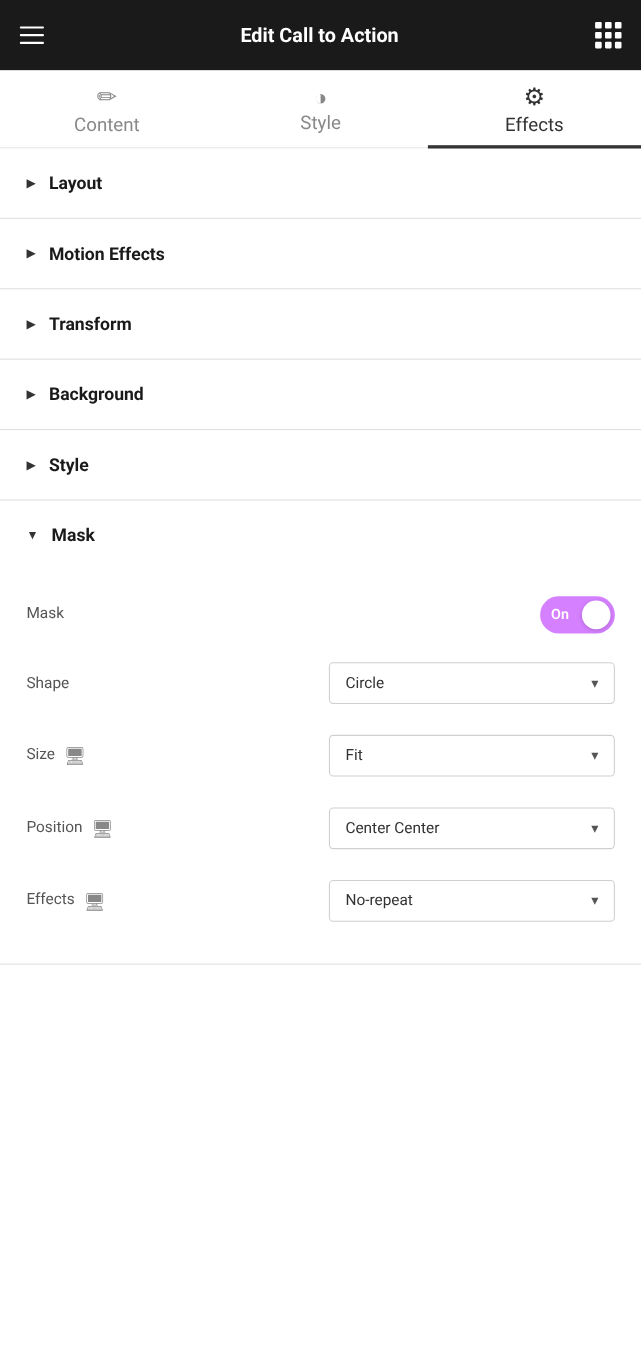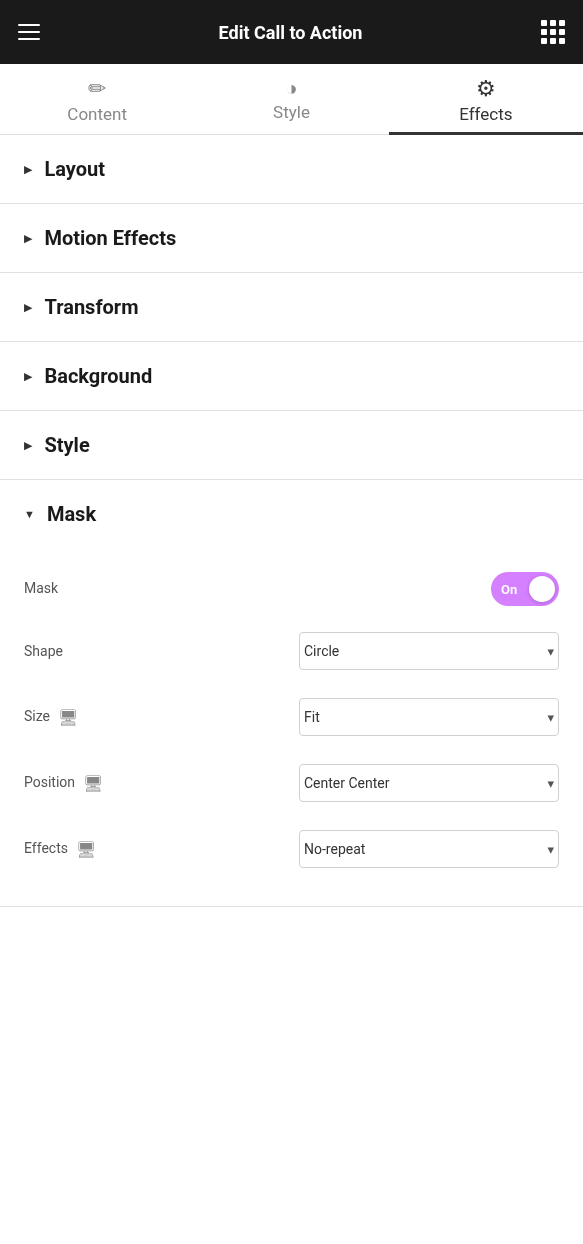--- a/index.html
+++ b/index.html
@@ -118,21 +118,21 @@
 
     .section-header {
       display: flex;
       align-items: center;
       padding: 22px 24px;
       cursor: pointer;
       gap: 10px;
     }
 
     .section-header-title {
-      font-size: 20px;
+      font-size: 16px;
       font-weight: 700;
       color: #1a1a1a;
     }
 
     .arrow {
       font-size: 11px;
       color: #333;
       margin-right: 2px;
     }
 
@@ -205,21 +205,21 @@
       box-shadow: 0 1px 4px rgba(0,0,0,0.2);
     }
 
     
     .dropdown {
       display: flex;
       align-items: center;
       justify-content: space-between;
       border: 1px solid #d0d0d0;
       border-radius: 4px;
-      padding: 10px 4px;
+      padding: 10px 14px;
       width: 260px;
       background: #fff;
       cursor: pointer;
       font-size: 14px;
       color: #333;
     }
 
     .dropdown-arrow {
       font-size: 13px;
       color: #555;

